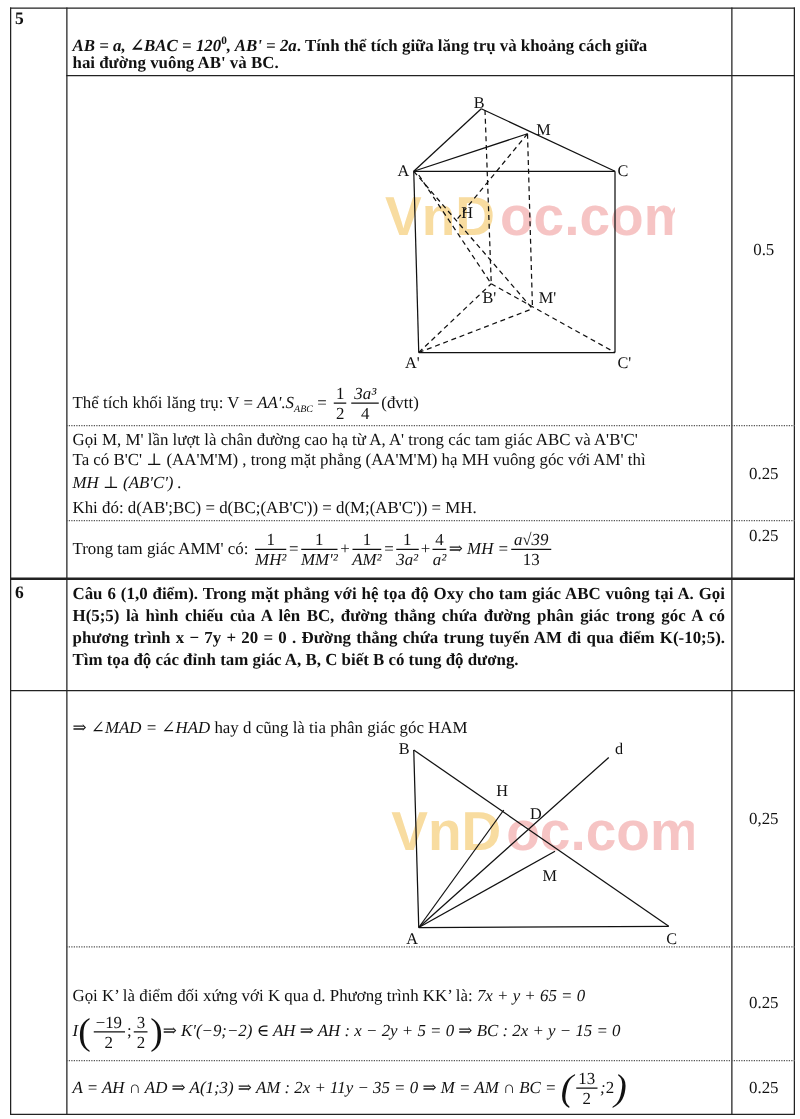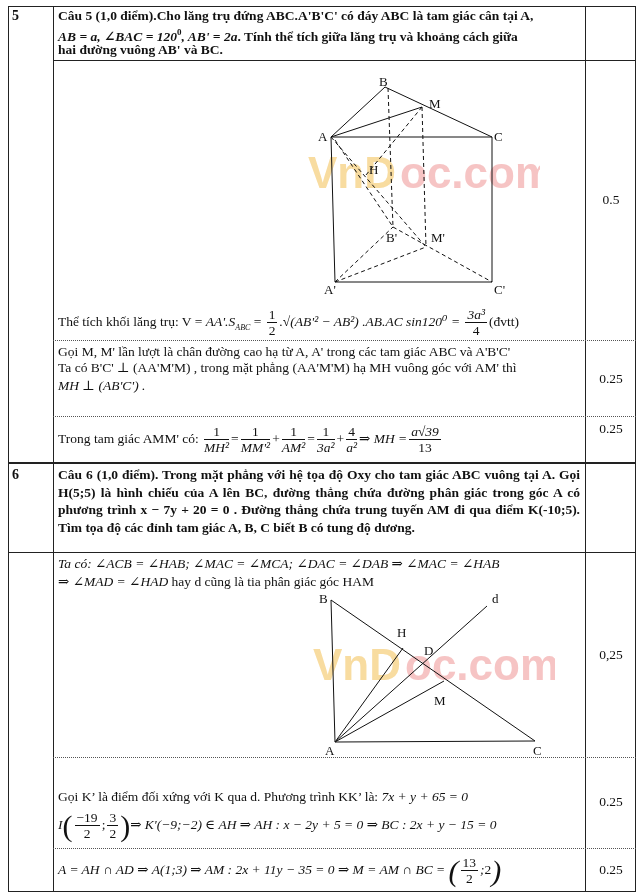--- a/index.html
+++ b/index.html
@@ -39,23 +39,20 @@
   <div class="hdot" style="left:53px; top:340px; width:583px;"></div>
   <div class="hdot" style="left:53px; top:416px; width:583px;"></div>
   <div class="hline" style="left:8px; top:462px; width:628px; height:2px;"></div>
   <div class="hline" style="left:8px; top:552px; width:628px;"></div>
   <div class="hdot" style="left:53px; top:757px; width:583px;"></div>
   <div class="hdot" style="left:53px; top:848px; width:583px;"></div>
   <div class="hline" style="left:8px; top:891px; width:628px;"></div>
 
   <div class="num" style="left:12px; top:8px;">5</div>
 
-  <div class="txt bold" style="left:58px; top:7px;">
-    <span>Câu 5 (1,0 điểm).</span><span>Cho lăng trụ đứng ABC.A'B'C' có đáy ABC là tam giác cân tại A,</span>
-  </div>
   <div class="txt bold" style="left:58px; top:24px;">
     <span class="it">AB = a,  ∠BAC = 120</span><span class="sup">0</span><span class="it">,  AB' = 2a</span><span>. Tính thể tích giữa lăng trụ và khoảng cách giữa</span>
   </div>
   <div class="txt bold" style="left:58px; top:41px;">hai đường vuông AB' và BC.</div>
 
   <svg style="position:absolute; left:300px; top:70px;" width="240" height="230" viewBox="0 0 240 230">
     <g>
       <text class="wm" x="8" y="118" style="font-size:44px; fill:#f8dca0; font-family:'Liberation Sans',sans-serif; font-weight:bold;">VnD</text>
       <text class="wm" x="100" y="118" style="font-size:44px; fill:#f6c4c4; font-family:'Liberation Sans',sans-serif; font-weight:bold;">oc.com</text>
     </g>
@@ -86,39 +83,39 @@
     <text x="18" y="71">A</text>
     <text x="194" y="71">C</text>
     <text x="69" y="104">H</text>
     <text x="86" y="172">B'</text>
     <text x="131" y="172">M'</text>
     <text x="24" y="224">A'</text>
     <text x="194" y="224">C'</text>
   </svg>
 
   <div class="txt" style="left:58px; top:305px; line-height:34px;">
-    <span>Thể tích khối lăng trụ:  V = </span><span class="it">AA'.S</span><span class="sub">ABC</span><span> = </span><span class="frac"><span class="n">1</span><span>2</span></span><span class="it">.√(AB'² − AB²) .AB.AC sin120⁰ = </span><span class="frac"><span class="n it">3a³</span><span>4</span></span><span>(đvtt)</span>
+    <span>Thể tích khối lăng trụ:  V = </span><span class="it">AA'.S</span><span class="sub">ABC</span><span> = </span><span class="frac"><span class="n">1</span><span>2</span></span><span class="frac"><span class="n it">3a³</span><span>4</span></span><span>(đvtt)</span>
   </div>
   <div class="score" style="left:586px; top:192px;">0.5</div>
 
   <div class="txt" style="left:58px; top:359px;">Ta có  B'C' ⊥ (AA'M'M) , trong mặt phẳng (AA'M'M) hạ MH vuông góc với AM' thì</div>
   <div class="txt" style="left:58px; top:343px;">Gọi M, M' lần lượt là chân đường cao hạ từ A, A' trong các tam giác ABC và A'B'C'</div>
   <div class="txt it" style="left:58px; top:377px;">MH ⊥ (AB'C') .</div>
+  <div class="txt" style="left:58px; top:397px;">Khi đó:  d(AB';BC) = d(BC;(AB'C')) = d(M;(AB'C')) = MH.</div>
   <div class="score" style="left:586px; top:371px;">0.25</div>
 
   <div class="txt" style="left:58px; top:421px; line-height:36px;">
     <span>Trong tam giác AMM' có:</span>
     <span class="frac"><span class="n">1</span><span class="it">MH²</span></span><span>=</span><span class="frac"><span class="n">1</span><span class="it">MM'²</span></span><span>+</span><span class="frac"><span class="n">1</span><span class="it">AM²</span></span><span>=</span><span class="frac"><span class="n">1</span><span class="it">3a²</span></span><span>+</span><span class="frac"><span class="n">4</span><span class="it">a²</span></span><span class="it">⇒ MH =</span><span class="frac"><span class="n it">a√39</span><span>13</span></span>
   </div>
   <div class="score" style="left:586px; top:421px;">0.25</div>
 
   <div class="num" style="left:12px; top:467px;">6</div>
   <div class="txt bold just" style="left:58px; top:466px; width:522px; line-height:17.5px;">Câu 6 (1,0 điểm). Trong mặt phẳng với hệ tọa độ Oxy cho tam giác ABC vuông tại A. Gọi H(5;5) là hình chiếu của A lên BC, đường thẳng chứa đường phân giác trong góc A có phương trình  x − 7y + 20 = 0 . Đường thẳng chứa trung tuyến AM đi qua điểm K(-10;5). Tìm tọa độ các đỉnh tam giác A, B, C biết B có tung độ dương.</div>
 
-  <div class="txt it" style="left:58px; top:555px;">Ta có:  ∠ACB = ∠HAB;  ∠MAC = ∠MCA;  ∠DAC = ∠DAB ⇒ ∠MAC = ∠HAB</div>
   <div class="txt" style="left:58px; top:573px;">
     <span class="it">⇒ ∠MAD = ∠HAD</span><span> hay d cũng là tia phân giác góc HAM</span>
   </div>
 
   <svg style="position:absolute; left:305px; top:585px;" width="250" height="175" viewBox="0 0 250 175">
     <g>
       <text x="8" y="95" style="font-size:44px; fill:#f8dca0; font-family:'Liberation Sans',sans-serif; font-weight:bold;">VnD</text>
       <text x="100" y="95" style="font-size:44px; fill:#f6c4c4; font-family:'Liberation Sans',sans-serif; font-weight:bold;">oc.com</text>
     </g>
     <g stroke="#111" stroke-width="1" fill="none">

